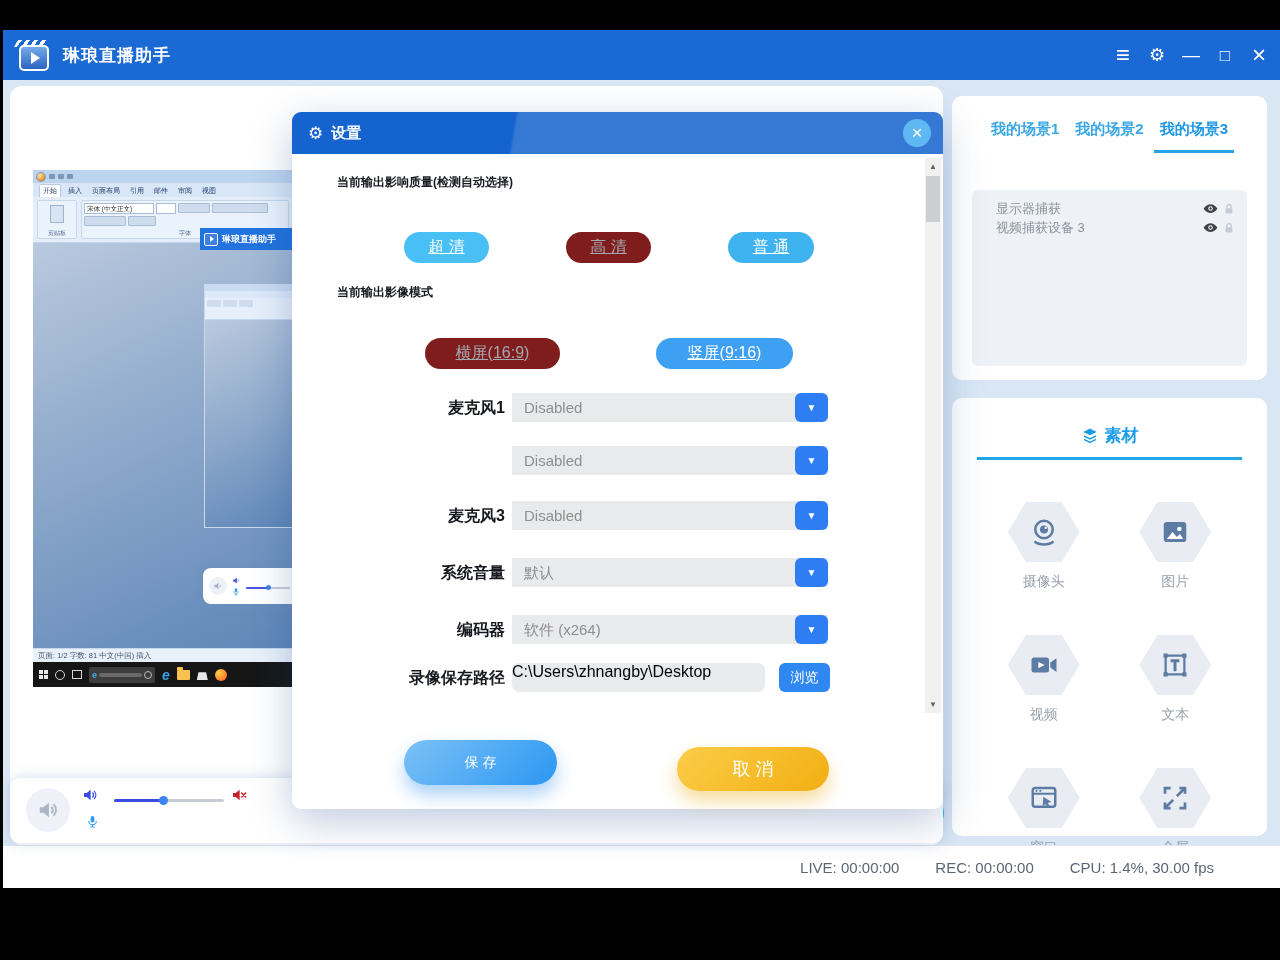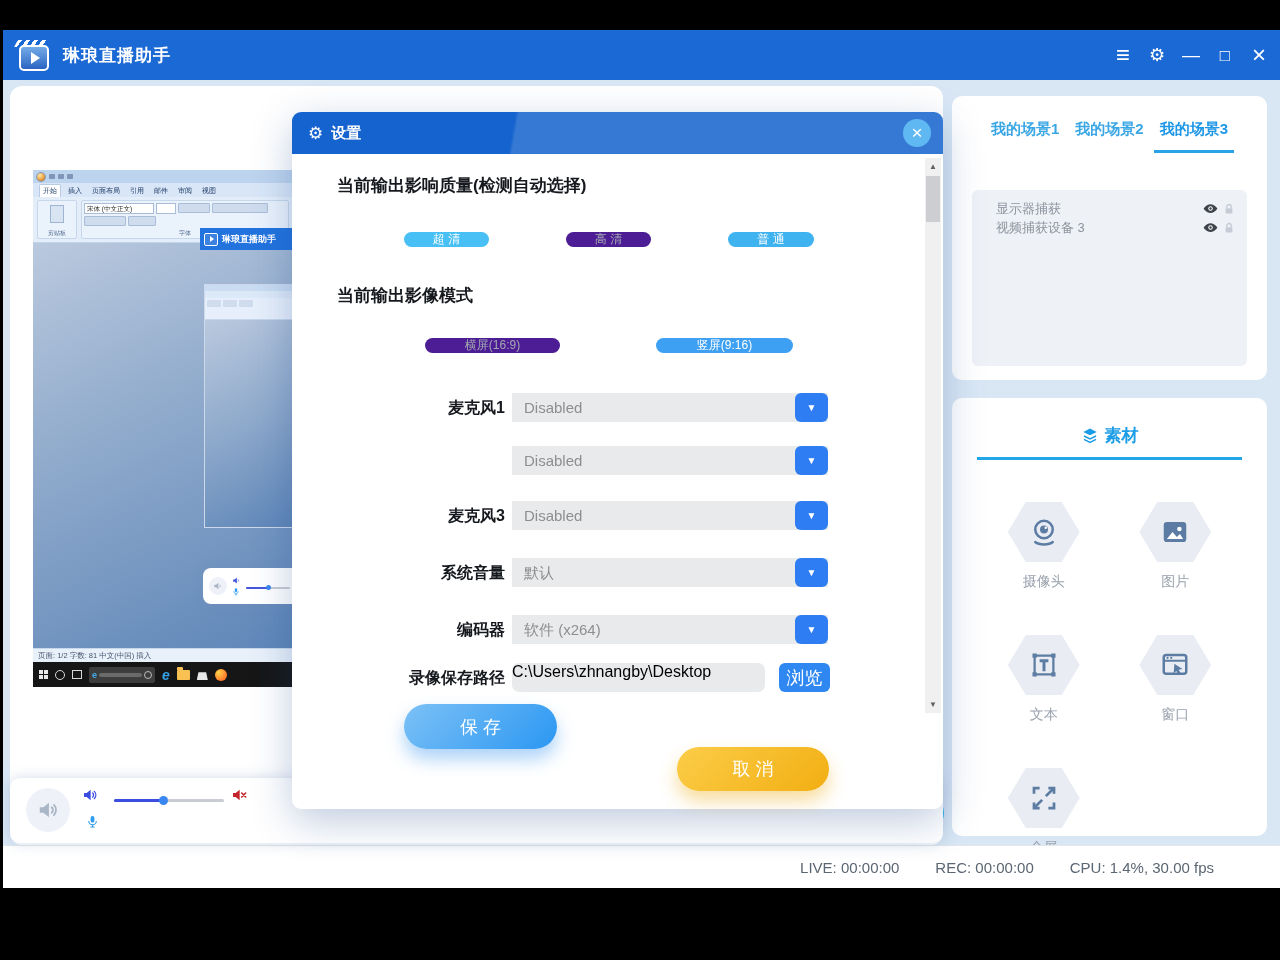--- a/index.html
+++ b/index.html
@@ -111,39 +111,39 @@
   .dlg-header:before{content:"";position:absolute;top:0;bottom:0;left:0;right:0;
               background:linear-gradient(100deg,rgba(255,255,255,0) 34%,rgba(255,255,255,.14) 34.5%,rgba(255,255,255,.14) 100%);}
   .dlg-gear{color:#fff;font-size:17px;margin-right:8px;position:relative;}
   .dlg-title{color:#fff;font-size:15px;font-weight:700;position:relative;}
   .dlg-close{position:absolute;right:12px;top:7px;width:28px;height:28px;border-radius:50%;background:#5fb8f1;
              color:#fff;font-size:19px;display:flex;align-items:center;justify-content:center;cursor:pointer;}
   .dlg-scroll{position:absolute;right:2px;top:46px;width:16px;height:555px;background:#f0f0f0;}
   .dlg-scroll .up,.dlg-scroll .dn{position:absolute;left:0;right:0;text-align:center;color:#606060;font-size:8px;}
   .dlg-scroll .up{top:4px}.dlg-scroll .dn{bottom:4px}
   .dlg-scroll .thumb{position:absolute;left:1px;right:1px;top:18px;height:46px;background:#cdced2;}
-  .sec-title{position:absolute;left:45px;font-size:17px;font-weight:700;color:#15181d;}
-  .chip{position:absolute;height:15px;border-radius:16px;display:flex;align-items:center;justify-content:center;
-        font-size:12px;color:#fff;cursor:pointer;box-sizing:border-box;}
+  .sec-title{position:absolute;left:45px;font-size:12px;font-weight:700;color:#15181d;}
+  .chip{position:absolute;height:31px;border-radius:16px;display:flex;align-items:center;justify-content:center;
+        font-size:16px;color:#fff;cursor:pointer;box-sizing:border-box;text-decoration:underline;}
   .chip.cyan1{background:#49c0f5;}
   .chip.cyan2{background:#3fb2f0;}
   .chip.blue{background:#3da0f2;}
-  .chip.off{background:#4c1d95;color:#a4a9b0;}
+  .chip.off{background:#7f1d1d;color:#a4a9b0;}
   .form-row{position:absolute;left:0;width:100%;height:29px;}
   .form-row .flabel{position:absolute;left:0;width:213px;text-align:right;font-size:16px;font-weight:700;color:#15181d;line-height:29px;}
   .form-row .select{position:absolute;left:220px;width:316px;height:29px;background:#e9eaec;border-radius:0;}
   .form-row .select .val{font-size:15px;color:#8e8e8e;line-height:29px;padding-left:12px;}
   .form-row .dd{position:absolute;right:0;top:0;width:33px;height:29px;background:#2e7df2;border-radius:6px;color:#fff;
                 display:flex;align-items:center;justify-content:center;font-size:10px;cursor:pointer;}
   .form-row .pathbox{position:absolute;left:220px;width:253px;height:29px;background:#e9eaec;border-radius:7px;}
   .form-row .browse{position:absolute;left:487px;top:0;width:51px;height:29px;background:#2f87f2;border-radius:6px;color:#fff;
-                    font-size:18px;display:flex;align-items:center;justify-content:center;cursor:pointer;}
-  .btn-save{position:absolute;left:112px;top:592px;width:153px;height:45px;border-radius:23px;
+                    font-size:14px;display:flex;align-items:center;justify-content:center;cursor:pointer;}
+  .btn-save{position:absolute;left:112px;top:628px;width:153px;height:45px;border-radius:23px;
             background:linear-gradient(135deg,#7cc1f6,#2b97f2);box-shadow:0 10px 18px rgba(70,155,240,.45);
-            color:#fff;font-size:18px;display:flex;align-items:center;justify-content:center;cursor:pointer;}
+            color:#fff;font-size:14px;display:flex;align-items:center;justify-content:center;cursor:pointer;}
   .btn-cancel{position:absolute;left:385px;top:635px;width:152px;height:44px;border-radius:22px;
             background:linear-gradient(135deg,#fbcd48,#f2ae12);box-shadow:0 10px 18px rgba(240,180,40,.45);
             color:#fff;font-size:18px;display:flex;align-items:center;justify-content:center;cursor:pointer;}
 
   
   .card{position:absolute;left:949px;width:315px;background:#fff;border-radius:10px;}
   .card.scenes{top:16px;height:284px;}
   .card.materials{top:318px;height:438px;}
   .tabs{display:flex;justify-content:center;gap:16px;margin-top:24px;}
   .tab{font-size:15px;font-weight:700;color:#3aa7e4;cursor:pointer;position:relative;white-space:nowrap;}
@@ -453,20 +453,30 @@
                 <rect x="3" y="4" width="18" height="16" rx="2.5" fill="#5d7ca3"></rect>
                 <circle cx="15.5" cy="9.5" r="1.8" fill="#fff"></circle>
                 <path d="M5.5 17.5l4.5-5.5 3.5 4 2.5-2.5 2.5 4z" fill="#fff"></path>
               </svg>
           </div>
           <div class="mat-label">图片</div>
         </div>
         <div class="mat-cell">
           <div class="hex">
             <svg width="30" height="30" viewBox="0 0 24 24">
+                <rect x="2" y="6" width="14" height="12" rx="2" fill="#5d7ca3"></rect>
+                <path d="M17 10l5-3.5v11L17 14z" fill="#5d7ca3"></path>
+                <path d="M7.5 9.5l5 2.5-5 2.5z" fill="#fff"></path>
+              </svg>
+          </div>
+          <div class="mat-label">视频</div>
+        </div>
+        <div class="mat-cell">
+          <div class="hex">
+            <svg width="30" height="30" viewBox="0 0 24 24">
                 <rect x="4.5" y="4.5" width="15" height="15" fill="none" stroke="#5d7ca3" stroke-width="1.8"></rect>
                 <rect x="2.8" y="2.8" width="3.4" height="3.4" fill="#5d7ca3"></rect>
                 <rect x="17.8" y="2.8" width="3.4" height="3.4" fill="#5d7ca3"></rect>
                 <rect x="2.8" y="17.8" width="3.4" height="3.4" fill="#5d7ca3"></rect>
                 <rect x="17.8" y="17.8" width="3.4" height="3.4" fill="#5d7ca3"></rect>
                 <path d="M8.5 8.5h7M12 8.5V17" fill="none" stroke="#5d7ca3" stroke-width="2.4"></path>
               </svg>
           </div>
           <div class="mat-label">文本</div>
         </div>

